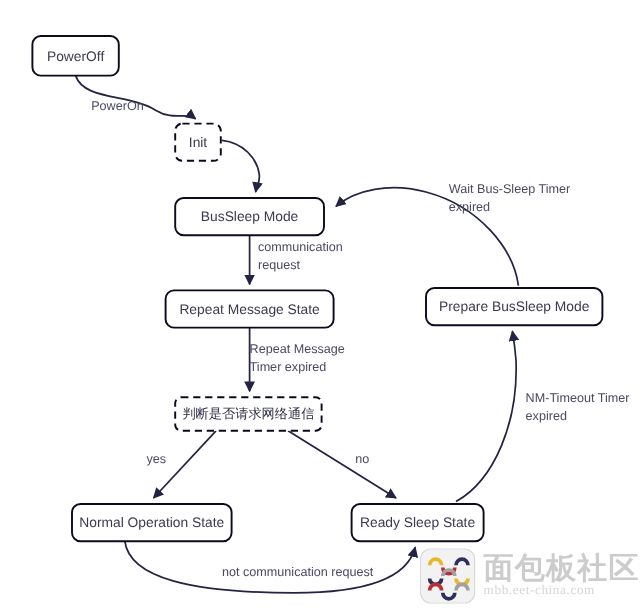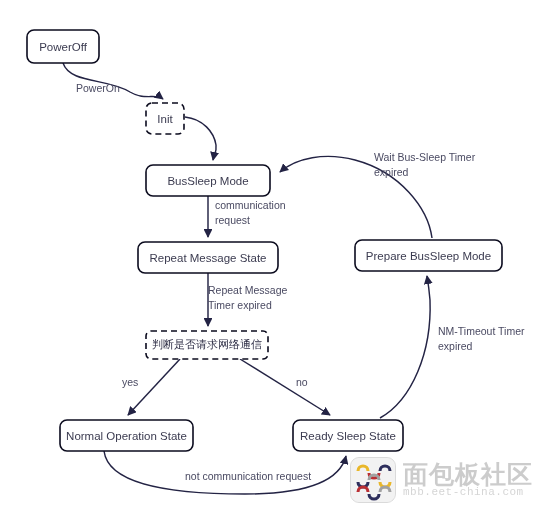--- a/index.html
+++ b/index.html
@@ -84,21 +84,21 @@
     line-height: 1;
   }
   #watermark .wm-title {
     font-family: "Liberation Sans", sans-serif;
     font-size: 25px;
     font-weight: bold;
     color: #c9c9c9;
     letter-spacing: 1px;
   }
   #watermark .wm-sub {
-    font-family: Liberation Mono, monospace;
+    font-family: Liberation Serif, serif;
     font-size: 11px;
     color: #d2d2d2;
     letter-spacing: 0.5px;
     margin-top: 0;
   }
 </style>
 </head>
 <body>
 
 <div id="diagram-root">

